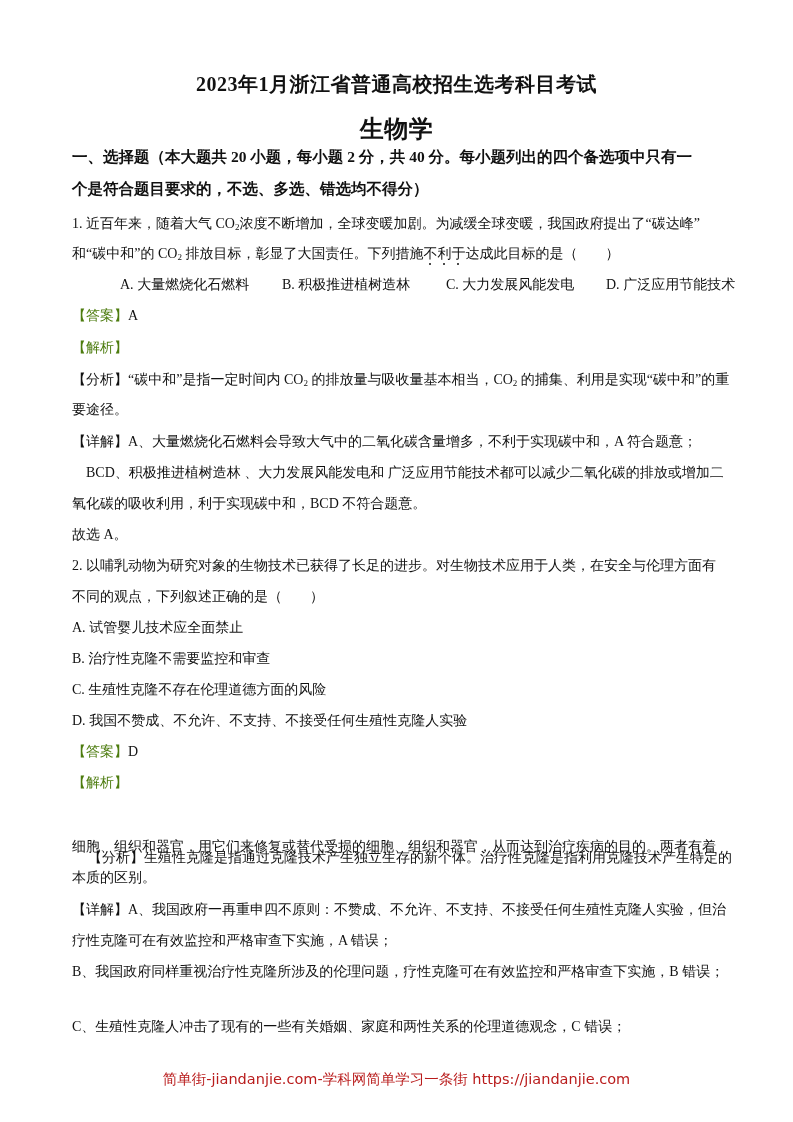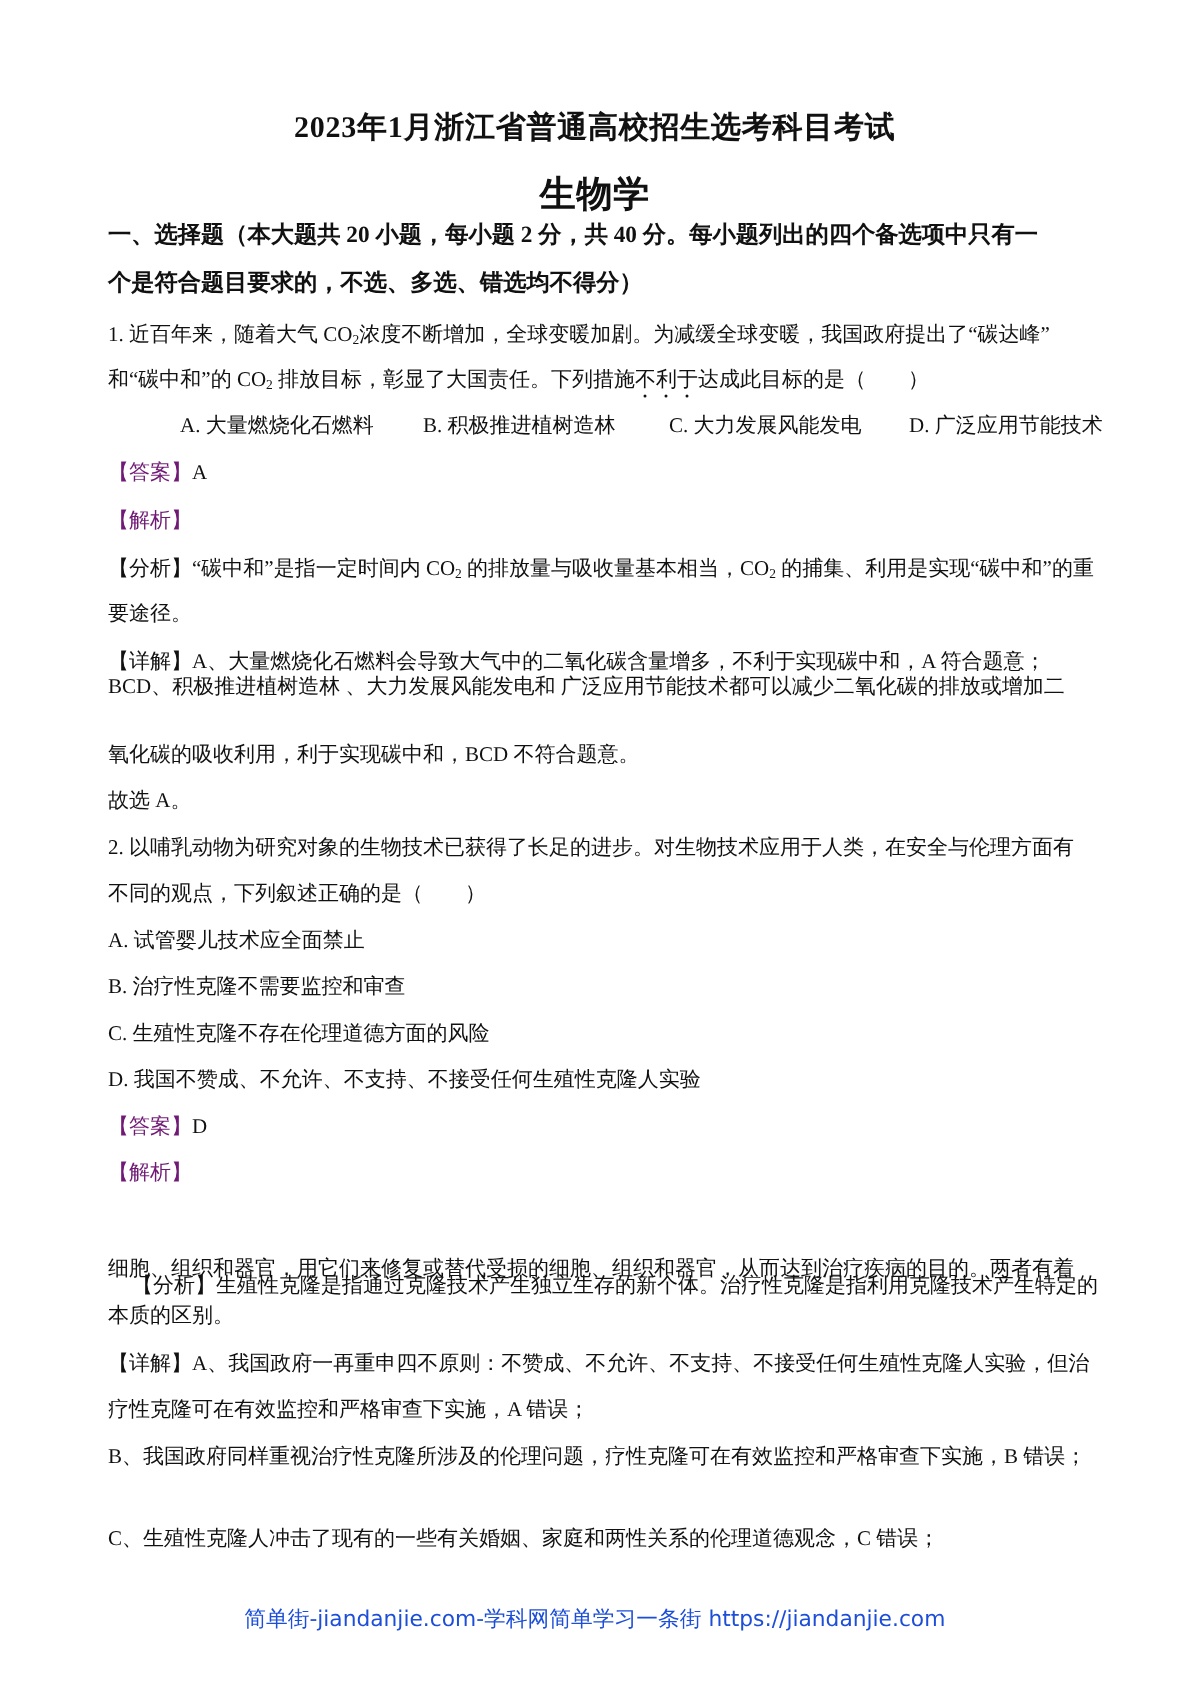--- a/index.html
+++ b/index.html
@@ -43,42 +43,42 @@
     }
 
     .line {
       position: absolute;
       left: 72px;
       width: 660px;
       font-size: 14px;
       line-height: 20px;
       white-space: nowrap;
     }
-    .tag-blue { color: #701a75; }
+    .tag-blue { color: #4d7c0f; }
     sub { font-size: 9px; vertical-align: -2px; line-height: 0; }
     .dotted { position: relative; }
     .dotted::after {
       content: "";
       position: absolute;
       left: 50%;
       bottom: -4px;
       width: 2px; height: 2px;
       margin-left: -1px;
       background: #111;
       border-radius: 50%;
     }
     .opts span.opt { display: inline-block; }
     .footer {
       position: absolute;
       left: 0; right: 0;
       top: 1070px;
       text-align: center;
       font-family: "DejaVu Sans", sans-serif;
       font-size: 14.5px;
-      color: #1d4ed8;
+      color: #b91c1c;
     }
   </style>
 </head>
 <body>
 
 <div class="page">
 
   <div class="title main">2023年1月浙江省普通高校招生选考科目考试</div>
   <div class="title sub">生物学</div>
 
@@ -103,21 +103,21 @@
   <div class="line" style="top:338px;">
     <span class="tag-blue">【解析】</span>
   </div>
   <div class="line" style="top:370px;">
     <span>【分析】</span><span>“碳中和”是指一定时间内 CO</span><sub>2</sub><span> 的排放量与吸收量基本相当，CO</span><sub>2</sub><span> 的捕集、利用是实现“碳中和”的重</span>
   </div>
   <div class="line" style="top:400px;">要途径。</div>
   <div class="line" style="top:432px;">
     <span>【详解】</span><span>A、大量燃烧化石燃料会导致大气中的二氧化碳含量增多，不利于实现碳中和，A 符合题意；</span>
   </div>
-  <div class="line" style="top:449px;">BCD、积极推进植树造林 、大力发展风能发电和 广泛应用节能技术都可以减少二氧化碳的排放或增加二</div>
+  <div class="line" style="top:463px;margin-left:14px;">BCD、积极推进植树造林 、大力发展风能发电和 广泛应用节能技术都可以减少二氧化碳的排放或增加二</div>
   <div class="line" style="top:494px;">氧化碳的吸收利用，利于实现碳中和，BCD 不符合题意。</div>
   <div class="line" style="top:525px;">故选 A。</div>
 
   <div class="line" style="top:556px;">
     <span>2.</span>
     <span>以哺乳动物为研究对象的生物技术已获得了长足的进步。对生物技术应用于人类，在安全与伦理方面有</span>
   </div>
   <div class="line" style="top:587px;">不同的观点，下列叙述正确的是（　　）</div>
   <div class="line" style="top:618px;"><span>A.</span> <span>试管婴儿技术应全面禁止</span></div>
   <div class="line" style="top:649px;"><span>B.</span> <span>治疗性克隆不需要监控和审查</span></div>

